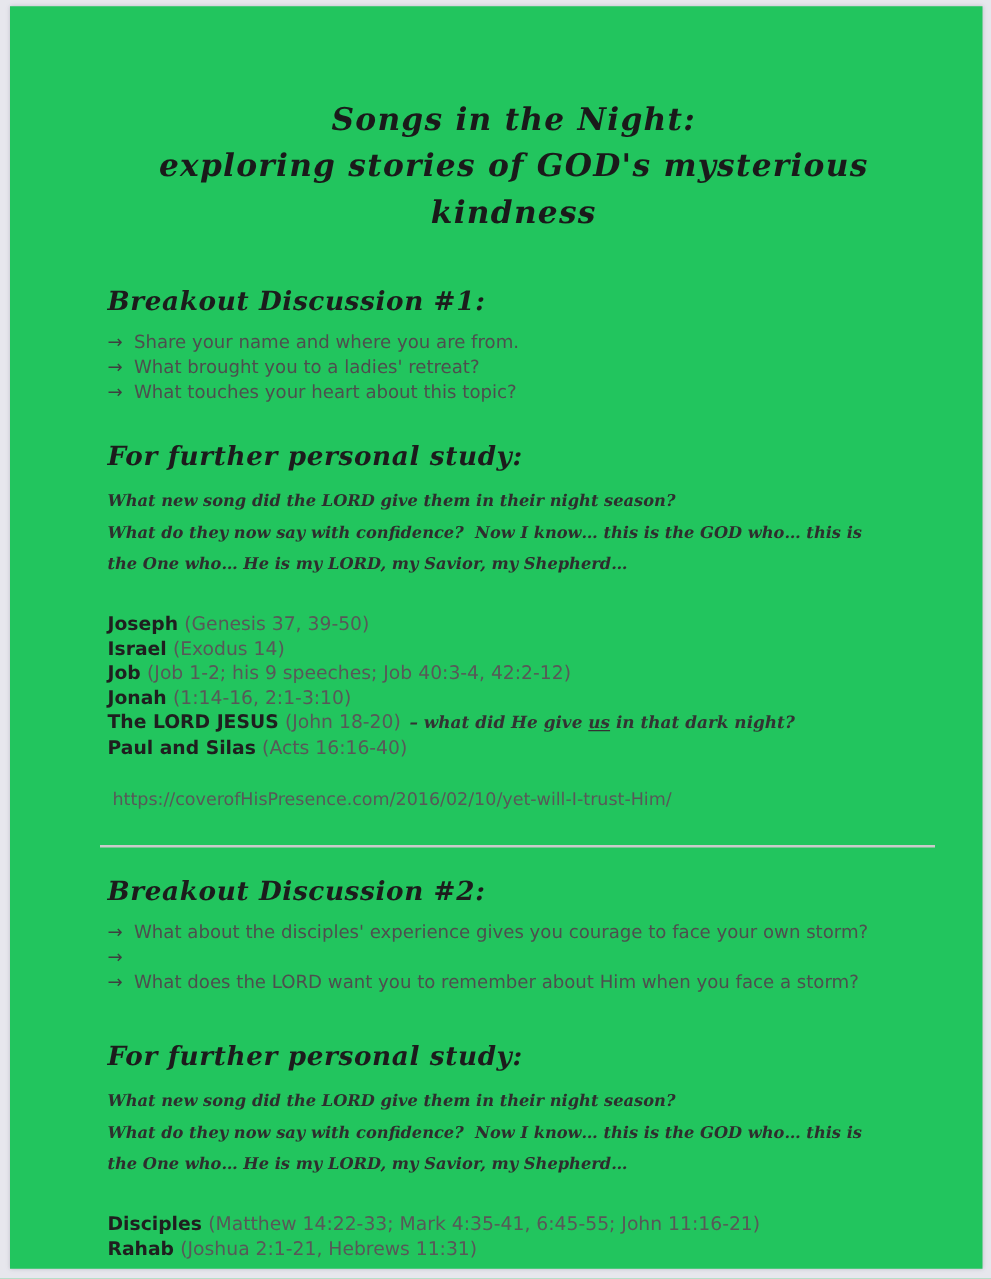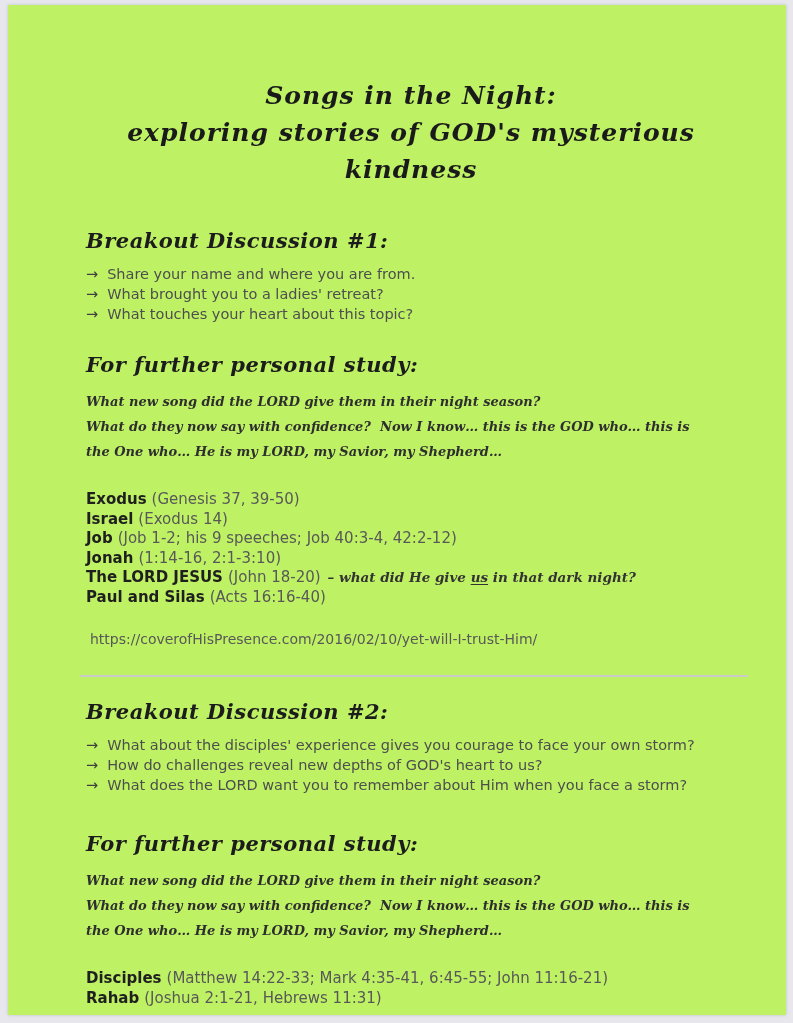--- a/index.html
+++ b/index.html
@@ -6,21 +6,21 @@
   html, body { width: 793px; height: 1023px; }
   body {
     background: #e7e7ed;
     font-family: "DejaVu Sans", sans-serif;
     overflow: hidden;
   }
   .page {
     position: absolute;
     left: 8px; top: 5px;
     width: 778px; height: 1010px;
-    background: #bef264;
+    background: #22c55e;
     box-shadow: 0 0 3px rgba(120,120,140,.35);
     padding: 72px 50px 40px 78px;
     overflow: hidden;
   }
   
   .script {
     font-family: "DejaVu Serif", serif;
     font-style: italic;
   }
   .doc-header { text-align: center; margin-bottom: 40px; }
@@ -131,21 +131,21 @@
   </div>
 
   <div class="section-heading script">For further personal study:</div>
   <div class="questions">
     <div class="question script">What new song did the LORD give them in their night season?</div>
     <div class="question script">What do they now say with confidence?  Now I know… this is the GOD who… this is the One who… He is my LORD, my Savior, my Shepherd…</div>
   </div>
 
   <div class="study-list">
     <div class="study-item">
-      <span class="study-name">Exodus</span><span class="study-ref">(Genesis 37, 39-50)</span>
+      <span class="study-name">Joseph</span><span class="study-ref">(Genesis 37, 39-50)</span>
     </div>
     <div class="study-item">
       <span class="study-name">Israel</span><span class="study-ref">(Exodus 14)</span>
     </div>
     <div class="study-item">
       <span class="study-name">Job</span><span class="study-ref">(Job 1-2; his 9 speeches; Job 40:3-4, 42:2-12)</span>
     </div>
     <div class="study-item">
       <span class="study-name">Jonah</span><span class="study-ref">(1:14-16, 2:1-3:10)</span>
     </div>
@@ -162,21 +162,20 @@
   <hr class="divider">
 
   <div class="section-heading script">Breakout Discussion #2:</div>
   <div class="bullets">
     <div class="bullet-row">
       <span class="arrow">→</span>
       <span>What about the disciples' experience gives you courage to face your own storm?</span>
     </div>
     <div class="bullet-row">
       <span class="arrow">→</span>
-      <span>How do challenges reveal new depths of GOD's heart to us?</span>
     </div>
     <div class="bullet-row">
       <span class="arrow">→</span>
       <span>What does the LORD want you to remember about Him when you face a storm?</span>
     </div>
   </div>
 
   <div class="spacer-sm"></div>
 
   <div class="section-heading script">For further personal study:</div>

